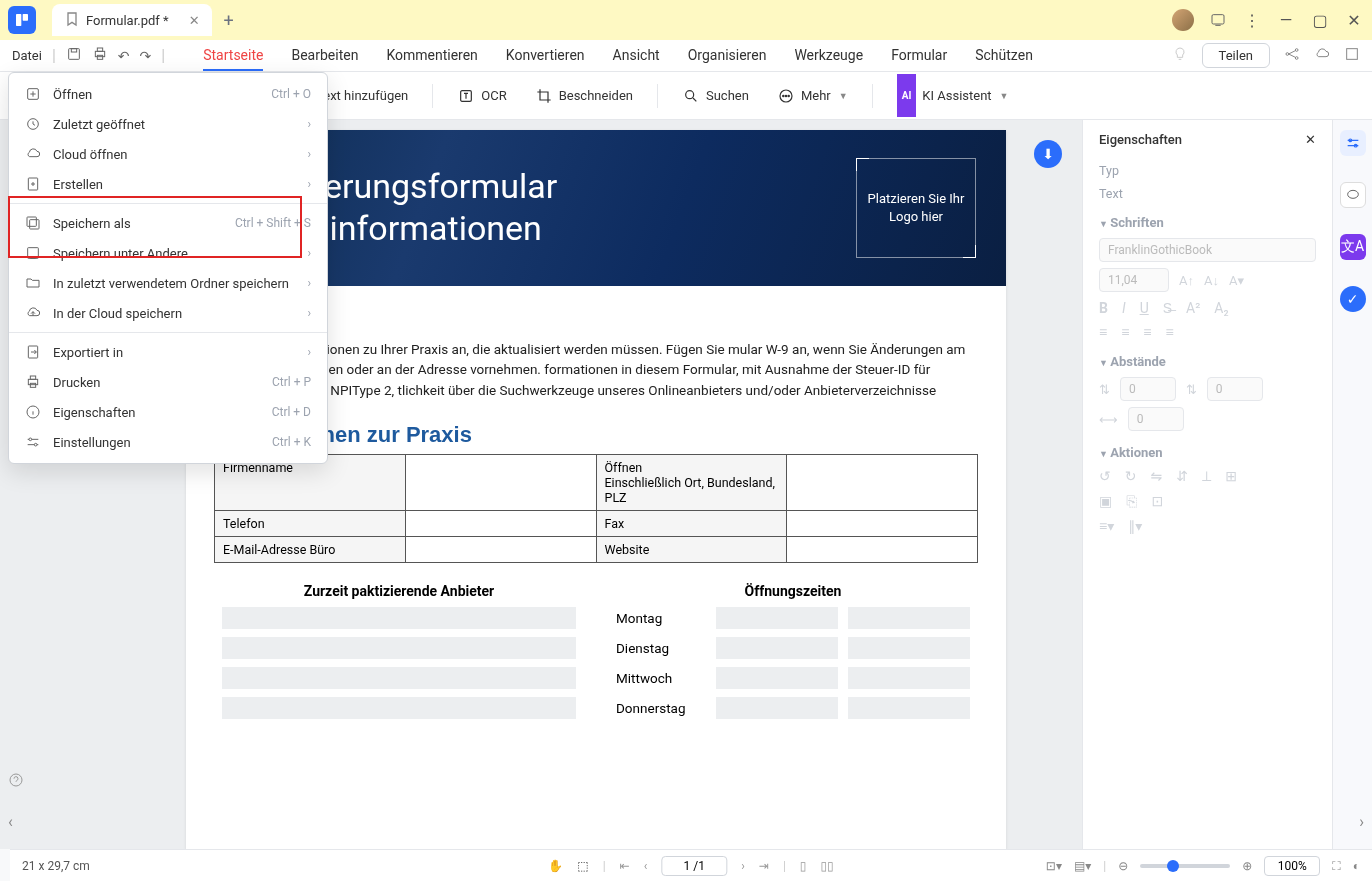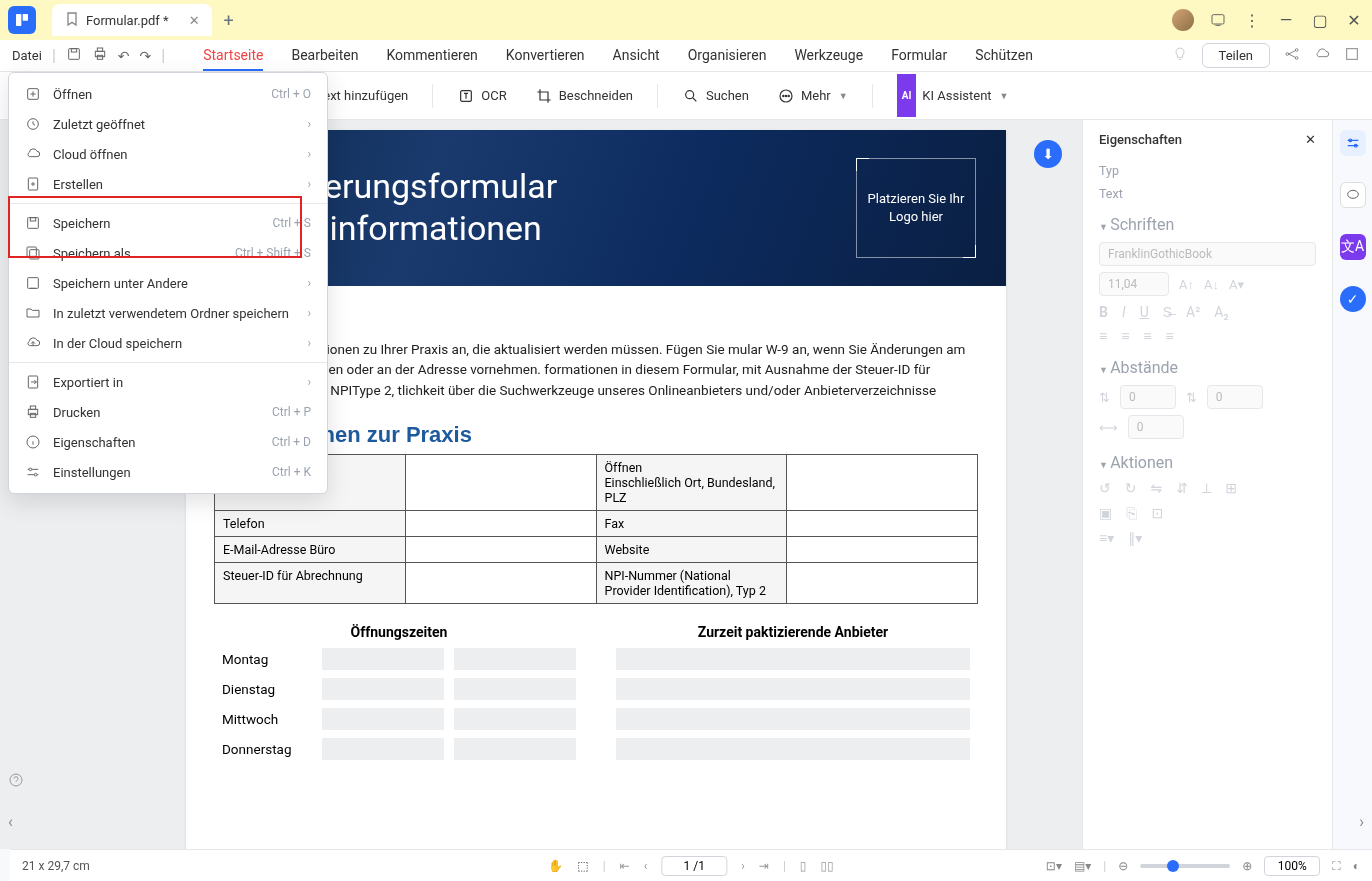--- a/index.html
+++ b/index.html
@@ -69,21 +69,21 @@
 .hours-title { font-weight: bold; font-size: 14px; text-align: center; margin-bottom: 8px; }
 .hours-row { display: flex; align-items: center; margin-bottom: 8px; gap: 10px; }
 .hours-label { width: 90px; font-size: 13.5px; }
 .hours-field { flex: 1; height: 22px; background: #eceef0; }
 
 
 .sidebar { width: 290px; background: #fff; border-left: 1px solid #e5e7eb; display: flex; }
 .props-panel { flex: 1; padding: 12px 16px; font-size: 13px; color: #9ca3af; }
 .props-header { display: flex; justify-content: space-between; align-items: center; color: #333; font-weight: 500; margin-bottom: 16px; }
 .props-row { margin: 8px 0; font-size: 12.5px; }
-.props-section-label { font-size: 16px; color: #9ca3af; margin: 14px 0 8px; }
+.props-section-label { font-size: 13px; color: #9ca3af; margin: 14px 0 8px; font-weight: bold; }
 .props-section-label::before { content: "▼ "; font-size: 9px; }
 .props-input { border: 1px solid #e5e7eb; border-radius: 4px; padding: 4px 8px; font-size: 12px; color: #bbb; background: #fafafa; }
 .props-toolbar { display: flex; gap: 14px; margin: 8px 0; color: #d1d5db; font-size: 14px; }
 .props-inline { display: flex; gap: 10px; align-items: center; margin: 6px 0; }
 
 .sidestrip { width: 40px; background: #f8f9fc; border-left: 1px solid #e5e7eb; display: flex; flex-direction: column; align-items: center; padding-top: 10px; gap: 26px; }
 .sidestrip-icon { width: 26px; height: 26px; border-radius: 6px; display: flex; align-items: center; justify-content: center; font-size: 14px; cursor: pointer; }
 .sidestrip-icon.active { background: #e8efff; color: #2b6dfb; }
 .sidestrip-icon.purple { background: #7c3aed; color: #fff; }
 .sidestrip-icon.blue { background: #2b6dfb; color: #fff; border-radius: 50%; position: relative; }
@@ -296,30 +296,20 @@
     <span class="file-menu-icon">
         <svg viewBox="0 0 24 24" fill="none" stroke="#666" stroke-width="1.5">
           <rect x="5" y="3" width="14" height="18" rx="1"></rect>
           <path d="M12 9v6M9 12h6"></path>
         </svg>
       </span>
     <span>Erstellen</span>
     <span class="file-menu-arrow">›</span>
   </div>
   <div class="file-menu-sep"></div>
-  <div class="file-menu-item">
-    <span class="file-menu-icon">
-        <svg viewBox="0 0 24 24" fill="none" stroke="#666" stroke-width="1.5">
-          <rect x="4" y="4" width="16" height="16" rx="1"></rect>
-          <rect x="8" y="4" width="8" height="5"></rect>
-        </svg>
-      </span>
-    <span>Speichern</span>
-    <span class="file-menu-shortcut">Ctrl + S</span>
-  </div>
   <div class="file-menu-item">
     <span class="file-menu-icon">
         <svg viewBox="0 0 24 24" fill="none" stroke="#666" stroke-width="1.5">
           <rect x="3" y="3" width="14" height="14" rx="1"></rect>
           <rect x="7" y="7" width="14" height="14" rx="1"></rect>
         </svg>
       </span>
     <span>Speichern als</span>
     <span class="file-menu-shortcut">Ctrl + Shift + S</span>
   </div>
@@ -426,64 +416,58 @@
             <td class="blank"></td>
             <td>Fax</td>
             <td class="blank"></td>
           </tr>
           <tr>
             <td>E-Mail-Adresse Büro</td>
             <td class="blank"></td>
             <td>Website</td>
             <td class="blank"></td>
           </tr>
-          <tr>
-            <td>Steuer-ID für Abrechnung</td>
-            <td class="blank"></td>
-            <td>NPI-Nummer (National Provider Identification), Typ 2</td>
-            <td class="blank"></td>
-          </tr>
         </tbody>
           </table>
         <div class="hours-section">
           <div class="hours-col">
-            <div class="hours-title">Öffnungszeiten</div>
-            <div class="hours-row">
-                <span class="hours-label">Montag</span>
-                <div class="hours-field"></div>
-                <div class="hours-field"></div>
-              </div>
-            <div class="hours-row">
-                <span class="hours-label">Dienstag</span>
-                <div class="hours-field"></div>
-                <div class="hours-field"></div>
-              </div>
-            <div class="hours-row">
-                <span class="hours-label">Mittwoch</span>
-                <div class="hours-field"></div>
-                <div class="hours-field"></div>
-              </div>
-            <div class="hours-row">
-                <span class="hours-label">Donnerstag</span>
-                <div class="hours-field"></div>
+            <div class="hours-title">Zurzeit paktizierende Anbieter</div>
+            <div class="hours-row">
+                <div class="hours-field"></div>
+              </div>
+            <div class="hours-row">
+                <div class="hours-field"></div>
+              </div>
+            <div class="hours-row">
+                <div class="hours-field"></div>
+              </div>
+            <div class="hours-row">
                 <div class="hours-field"></div>
               </div>
           </div>
           <div class="hours-col">
-            <div class="hours-title">Zurzeit paktizierende Anbieter</div>
-            <div class="hours-row">
-                <div class="hours-field"></div>
-              </div>
-            <div class="hours-row">
-                <div class="hours-field"></div>
-              </div>
-            <div class="hours-row">
-                <div class="hours-field"></div>
-              </div>
-            <div class="hours-row">
+            <div class="hours-title">Öffnungszeiten</div>
+            <div class="hours-row">
+                <span class="hours-label">Montag</span>
+                <div class="hours-field"></div>
+                <div class="hours-field"></div>
+              </div>
+            <div class="hours-row">
+                <span class="hours-label">Dienstag</span>
+                <div class="hours-field"></div>
+                <div class="hours-field"></div>
+              </div>
+            <div class="hours-row">
+                <span class="hours-label">Mittwoch</span>
+                <div class="hours-field"></div>
+                <div class="hours-field"></div>
+              </div>
+            <div class="hours-row">
+                <span class="hours-label">Donnerstag</span>
+                <div class="hours-field"></div>
                 <div class="hours-field"></div>
               </div>
           </div>
         </div>
       </div>
     </div>
   </div>
 
   <div class="sidebar">
     <div class="props-panel">

